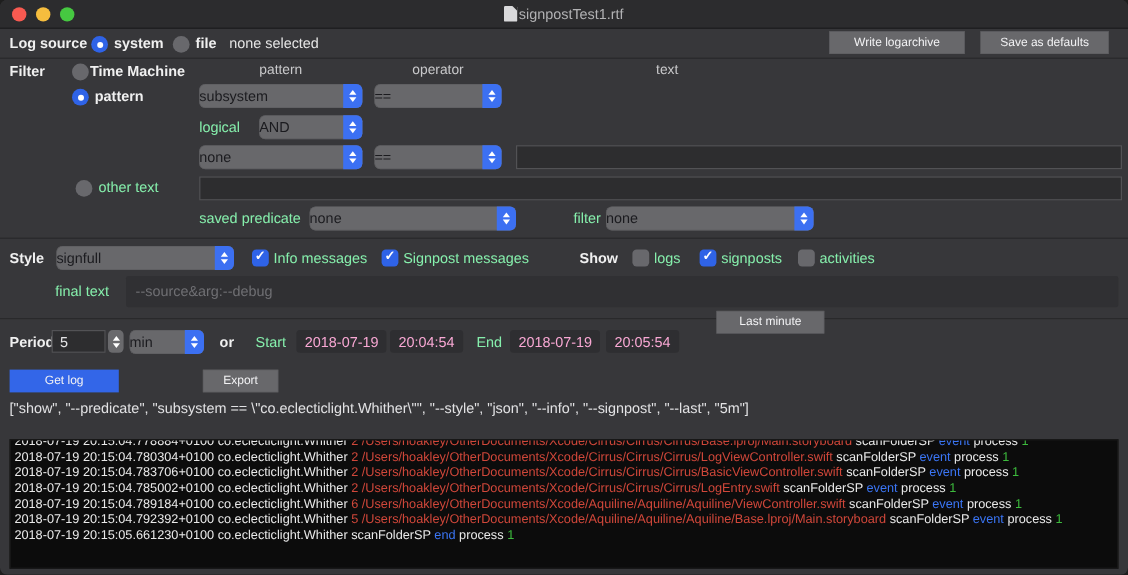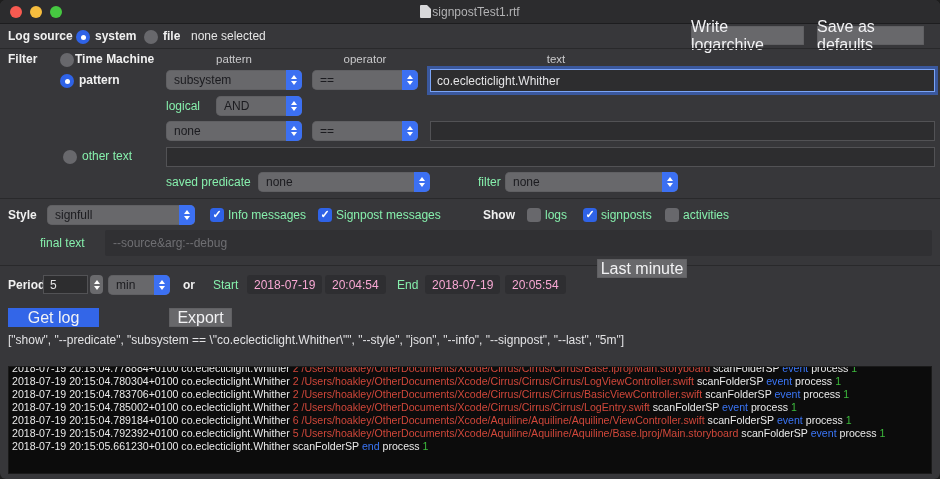--- a/index.html
+++ b/index.html
@@ -32,32 +32,32 @@
   .radio.sel{background:#2f63e7;}
   .radio.sel:after{content:"";position:absolute;left:4.5px;top:4.5px;width:5px;height:5px;border-radius:50%;background:#fff;}
 
   
   .cb{position:absolute;width:14px;height:14px;border-radius:3.5px;background:#68686c;color:#fff;font-size:11px;font-weight:700;line-height:14px;text-align:center;}
   .cb.checked{background:#2f63e7;}
   .cb span{display:block;line-height:13px;}
 
   
   .popup{position:absolute;height:20px;background:#68686b;border-radius:5px;display:flex;align-items:center;box-shadow:0 0 0 .5px #59595c inset;}
-  .popup .pval{flex:1;font-size:12px;color:#1b1b1f;padding-left:8px;overflow:hidden;white-space:nowrap;}
+  .popup .pval{flex:1;font-size:12px;color:#1b1b1f;overflow:hidden;white-space:nowrap;}
   .popup .cap{width:16px;height:20px;background:#3c70f2;border-radius:0 5px 5px 0;display:flex;flex-direction:column;align-items:center;justify-content:center;}
   .tri-up{width:0;height:0;border-left:3px solid transparent;border-right:3px solid transparent;border-bottom:4px solid #fff;margin-bottom:2px;}
   .tri-down{width:0;height:0;border-left:3px solid transparent;border-right:3px solid transparent;border-top:4px solid #fff;}
 
   
   .field{position:absolute;background:#2d2d2f;border:1px solid #525255;color:#e4e4e6;font-size:12px;padding:0 6px;outline:none;}
   .field.focus{border:1px solid #7ba4f6;box-shadow:0 0 0 3px rgba(62,116,240,.55);}
   .datebox{position:absolute;height:19px;background:#2e2e31;border-radius:3px;color:#f9a8d4;font-size:12px;display:flex;align-items:center;padding:0 7px;}
 
   
-  .btn{position:absolute;height:19px;background:#68686b;border-radius:0;color:#f2f2f4;font-size:16px;display:flex;align-items:center;justify-content:center;box-shadow:0 0 0 .5px #59595c inset;}
+  .btn{position:absolute;height:19px;background:#68686b;border-radius:0;color:#f2f2f4;font-size:10px;display:flex;align-items:center;justify-content:center;box-shadow:0 0 0 .5px #59595c inset;}
   .btn.primary{background:#3366e8;box-shadow:none;}
 
   
   .stepper{position:absolute;width:13px;height:19px;background:#6a6a6d;border-radius:4px;display:flex;flex-direction:column;align-items:center;justify-content:center;}
 
   
   .finalarea{position:absolute;background:#303033;border-radius:2px;display:flex;align-items:center;}
   .finalarea input{background:transparent;border:none;outline:none;color:#6f6f73;font-size:12px;padding:0 8px;width:100%;}
   .finalarea input::placeholder{color:#6f6f73;opacity:1;}
 
@@ -116,21 +116,20 @@
         <i class="tri-down"></i>
       </span>
   </div>
   <div class="popup" style="left:312px;top:70px;width:106px">
     <span class="pval">==</span>
     <span class="cap">
         <i class="tri-up"></i>
         <i class="tri-down"></i>
       </span>
   </div>
-  <input class="field focus" style="left: 430px; top: 69px; width: 505px; height: 23px;" value="co.eclecticlight.Whither">
 
   <div class="lbl" style="left:166px;top:99px">logical</div>
   <div class="popup" style="left:216px;top:96px;width:86px">
     <span class="pval">AND</span>
     <span class="cap">
         <i class="tri-up"></i>
         <i class="tri-down"></i>
       </span>
   </div>
 
@@ -192,21 +191,21 @@
   <div class="blbl" style="left:483px;top:208px">Show</div>
   <div class="cb" style="left:527px;top:208px"></div>
   <div class="lbl" style="left:545px;top:208px">logs</div>
   <div class="cb checked" style="left:583px;top:208px">
       <span>✓</span>
     </div>
   <div class="lbl" style="left:601px;top:208px">signposts</div>
   <div class="cb" style="left:665px;top:208px"></div>
   <div class="lbl" style="left:683px;top:208px">activities</div>
 
-  <div class="lbl" style="left:40px;top:236px;width:57px;text-align:left">final text</div>
+  <div class="lbl" style="left:40px;top:236px;width:57px;text-align:center">final text</div>
   <div class="finalarea" style="left:105px;top:230px;width:827px;height:26px">
     <input placeholder="--source&amp;arg:--debug" style="">
   </div>
 
   <div class="hr" style="top:265px"></div>
 
   <div class="blbl" style="left:8px;top:278px">Period</div>
   <input class="field" style="left: 43px; top: 275px; width: 45px; height: 19px;" value="5">
   <div class="stepper" style="left:90px;top:275px">
       <i class="tri-up"></i>

